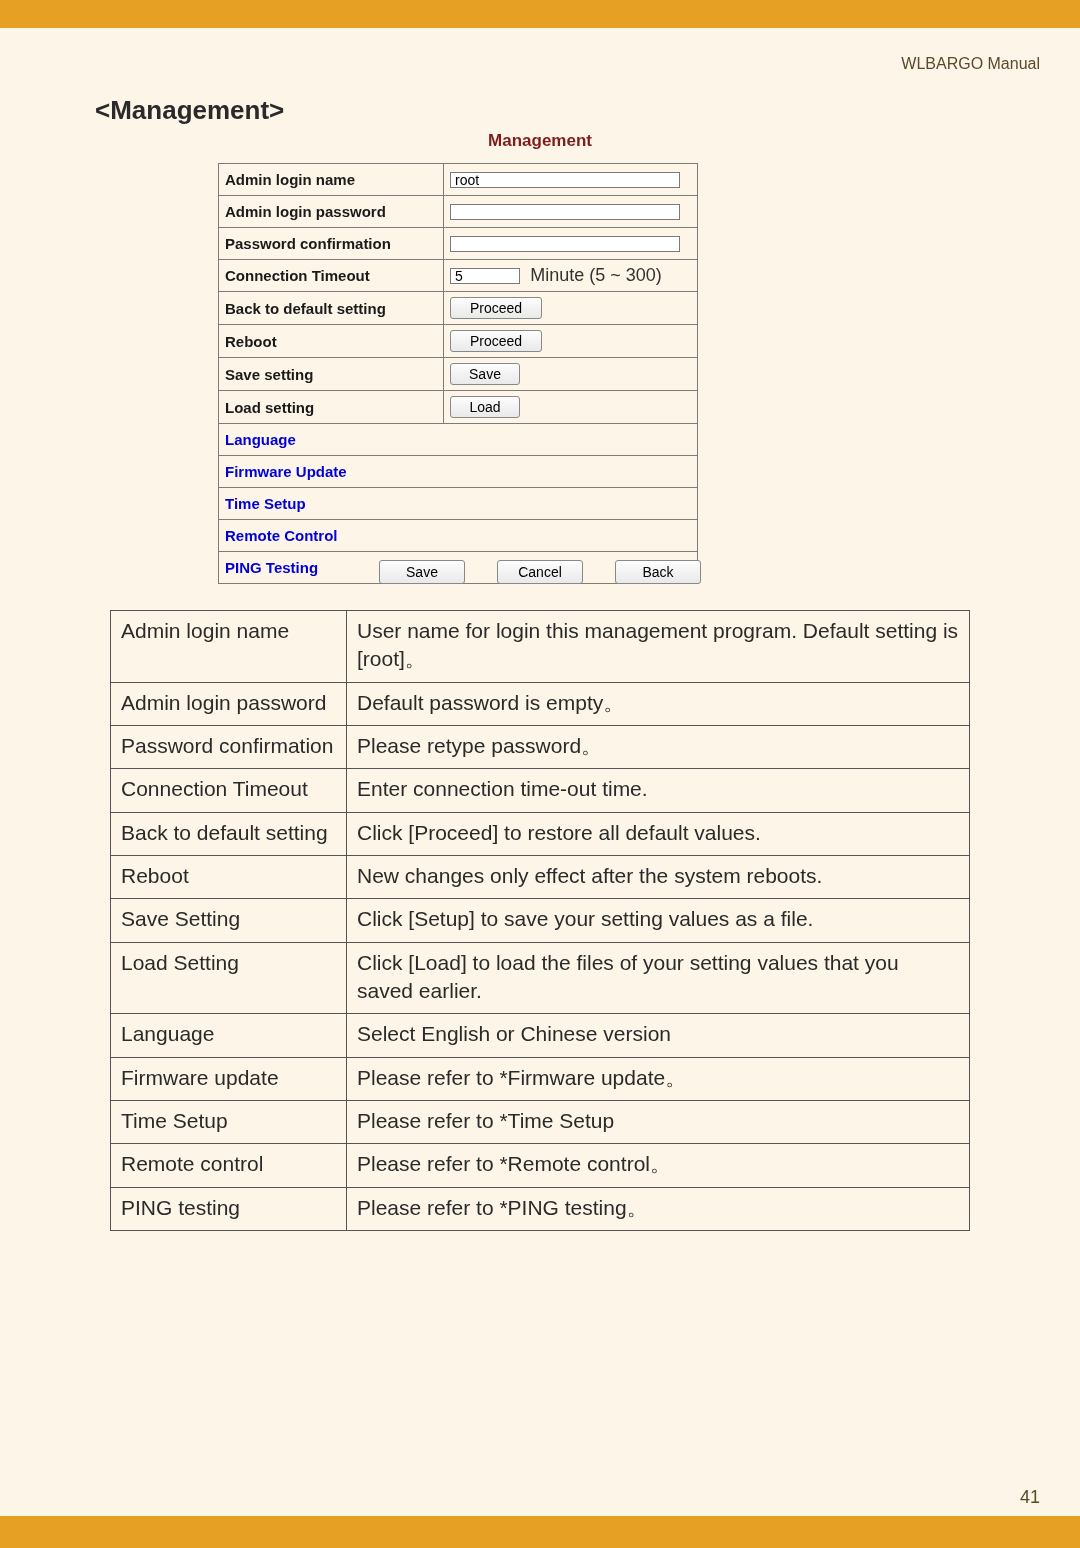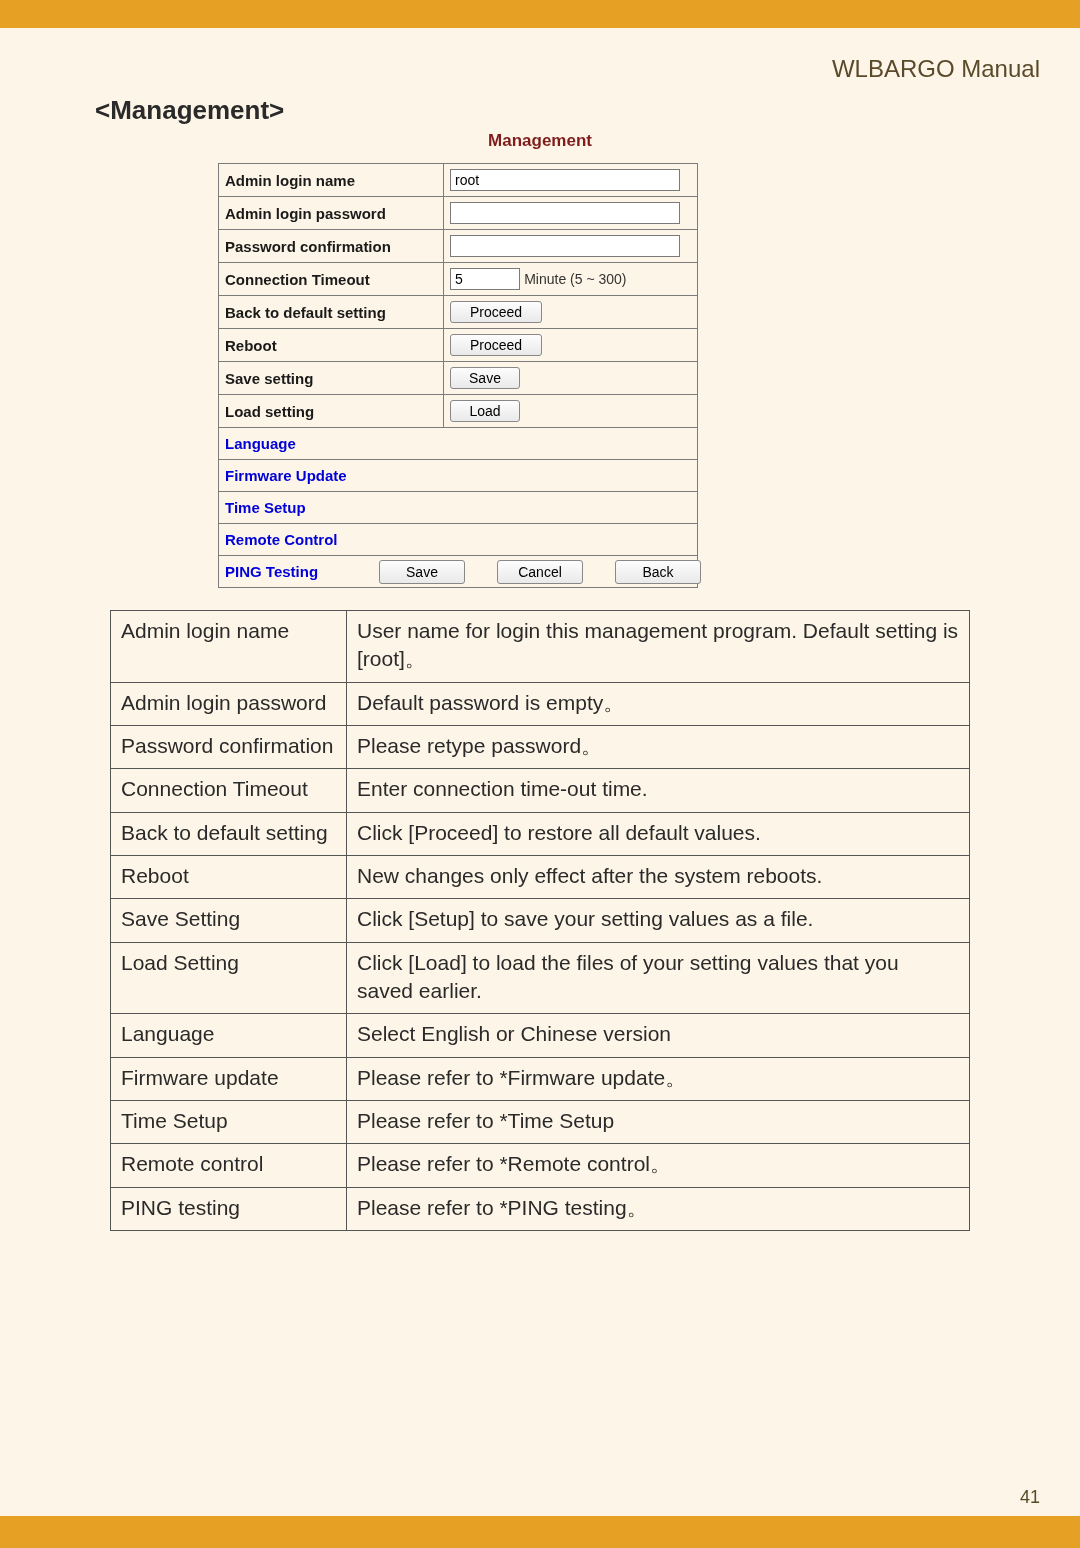--- a/index.html
+++ b/index.html
@@ -27,21 +27,21 @@
     position: absolute;
     bottom: 30px;
     left: 0; right: 0;
     height: 2px;
     background: #e6a023;
   }
   .header-label {
     position: absolute;
     top: 55px;
     right: 40px;
-    font-size: 24px;
+    font-size: 16px;
     color: #5a4a2a;
   }
   .page-number {
     position: absolute;
     bottom: 40px;
     right: 40px;
     font-size: 18px;
     color: #5a4a2a;
     text-align: center;
   }
@@ -88,37 +88,37 @@
   .router-table td.linkcell a {
     color: #0000d8;
     font-weight: bold;
     text-decoration: none;
   }
   .txt {
     font-family: Arial, sans-serif;
     font-size: 14px;
     border: 1px solid #7a7a7a;
     background: #fff;
-    height: 22px;
+    height: 16px;
     padding: 1px 4px;
   }
   .btn {
     font-family: Arial, sans-serif;
     font-size: 14px;
     background: linear-gradient(#fdfdfd, #e9e9e9);
     border: 1px solid #888;
     border-radius: 3px;
     padding: 2px 8px;
     min-width: 92px;
     text-align: center;
     cursor: pointer;
   }
   .router-table .btn { display: inline-block; }
   .timeout-row .txt { width: 70px; }
-  .timeout-note { font-size: 14px; }
+  .timeout-note { margin-left: 6px; font-size: 18px; }
 
   .action-buttons {
     position: absolute;
     top: 560px;
     left: 50%;
     transform: translateX(-50%);
     display: flex;
     gap: 32px;
   }
   .action-buttons .btn { min-width: 86px; padding: 3px 0; }

